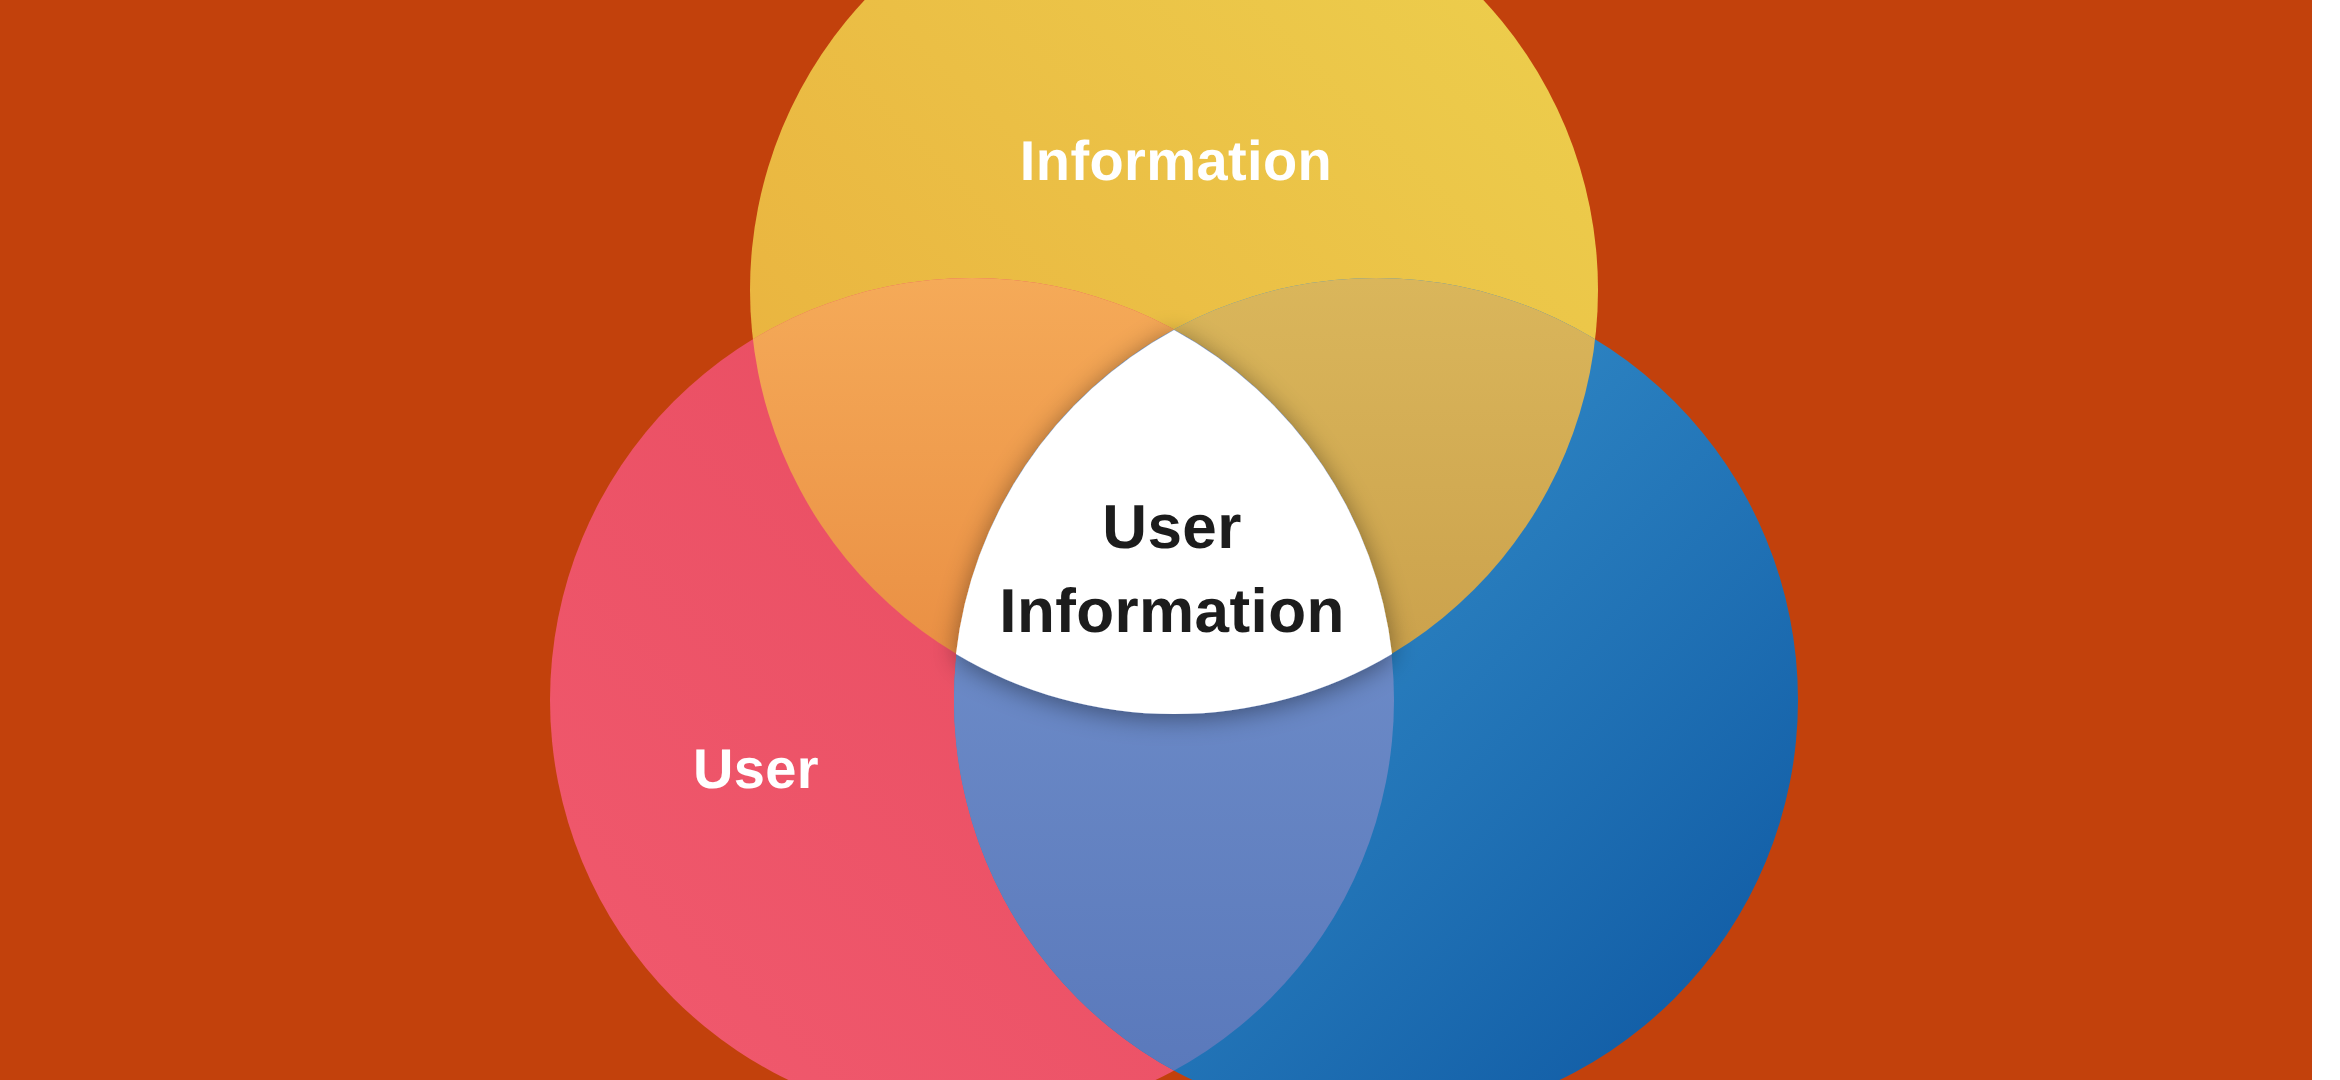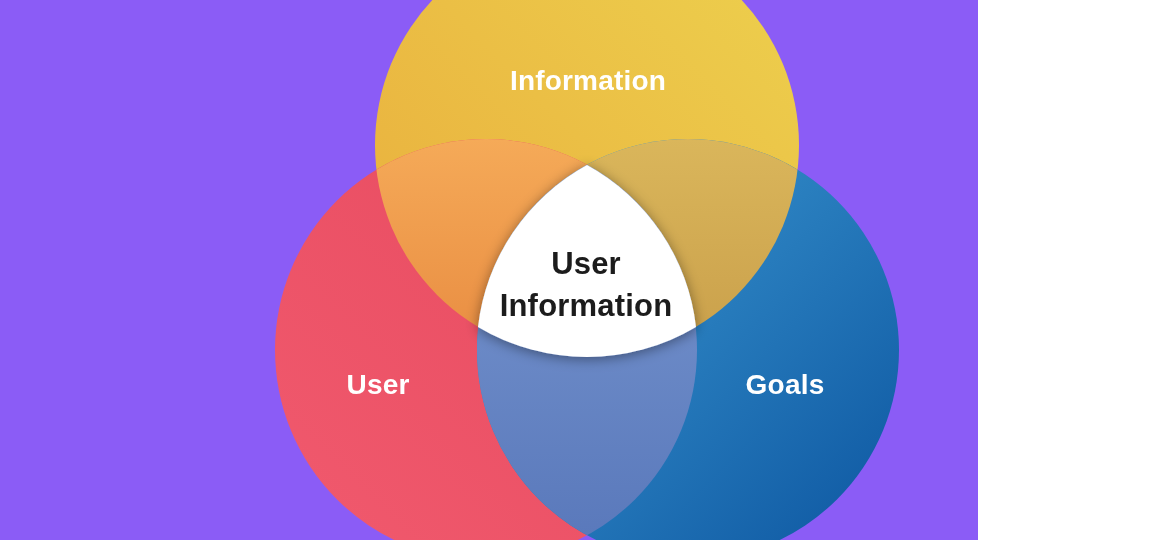--- a/index.html
+++ b/index.html
@@ -1,21 +1,21 @@
 <!DOCTYPE html>
 <html><head>
 <meta charset="utf-8">
 <style>
   html, body { margin: 0; padding: 0; background: #ffffff; }
   .stage {
     position: relative;
-    width: 978px;
+    width: 1156px;
     height: 540px;
     overflow: hidden;
-    background: #8b5cf6;
+    background: #c2410c;
     font-family: "Liberation Sans", sans-serif;
   }
   .stage svg { position: absolute; left: 0; top: 0; display: block; }
   .label {
     position: absolute;
     transform: translate(-50%, -50%);
     text-align: center;
     font-weight: 700;
     color: #ffffff;
     white-space: nowrap;
@@ -96,15 +96,14 @@
   <div class="label center-label" style="left:586px; top:285px">
     <div>User</div>
     <div>Information</div>
   </div>
 
   <div class="label outer-label" style="left:378px; top:385px">
     <div>User</div>
   </div>
 
   <div class="label outer-label" style="left:785px; top:385px">
-    <div>Goals</div>
   </div>
 </div>
 
 </body></html>

